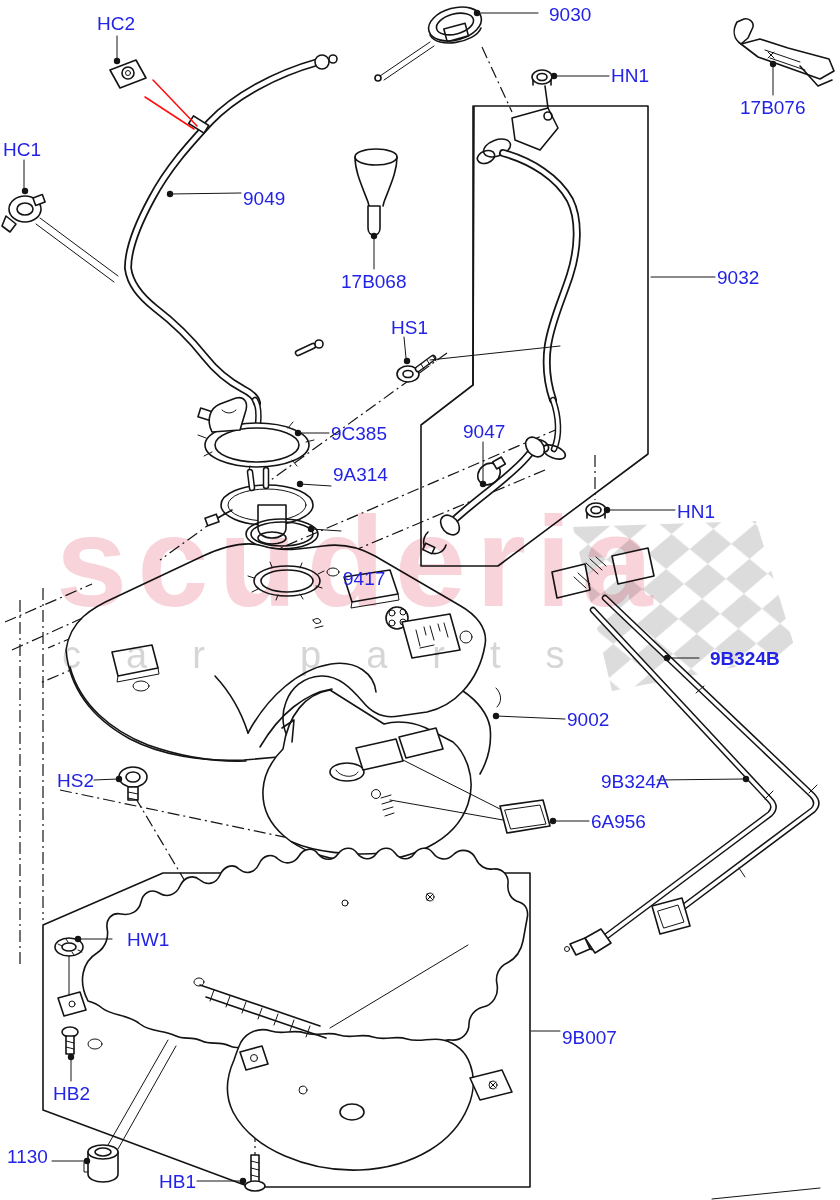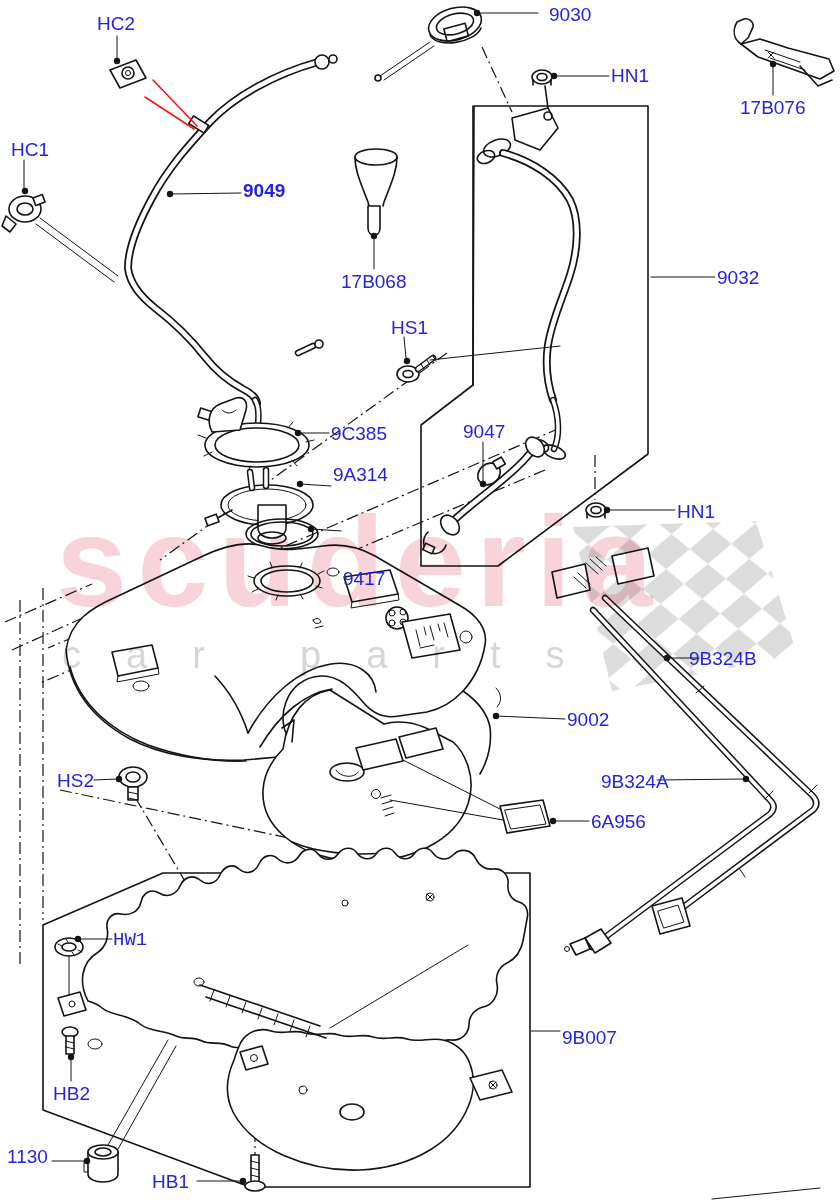--- a/index.html
+++ b/index.html
@@ -21,30 +21,30 @@
   .tube{fill:none;stroke:var(--line,#141414);stroke-width:8;stroke-linecap:round;}
   .tubeS{fill:none;stroke:var(--line,#141414);stroke-width:6.5;stroke-linecap:round;}
   .core{fill:none;stroke:#fff;stroke-width:4.5;stroke-linecap:round;}
   .coreS{fill:none;stroke:#fff;stroke-width:3.5;stroke-linecap:round;}
   .dot{fill:var(--line,#141414);stroke:none;}
   .red{fill:none;stroke:var(--arrow-red,#ff1111);stroke-width:1.6;stroke-linecap:round;}
   
   .co{position:absolute;font-size:19px;color:var(--callout,#2323e6);white-space:nowrap;}
   .co-hc2{left:97px;top:13px;}     .co-9030{left:540px;top:4px;margin-left:9px;}
   .co-hn1t{left:611px;top:65px;}   .co-17b076{left:740px;top:97px;}
-  .co-hc1{left:3px;top:139px;margin-left:8px;}     .co-9049{left:243px;top:180px;font-weight:bold;}
+  .co-hc1{left:3px;top:139px;}     .co-9049{left:243px;top:188px;}
   .co-17b068{left:341px;top:271px;}.co-9032{left:717px;top:267px;}
   .co-hs1{left:391px;top:317px;}   .co-9c385{left:331px;top:423px;}
   .co-9047{left:463px;top:421px;}  .co-9a314{left:333px;top:464px;}
   .co-9417{left:343px;top:522px;margin-top:46px;}  .co-hn1m{left:677px;top:501px;}
-  .co-9b324b{left:689px;top:648px;}.co-9002{left:567px;top:709px;}
+  .co-9b324b{left:710px;top:648px;font-weight:bold;}.co-9002{left:567px;top:709px;}
   .co-hs2{left:57px;top:770px;}    .co-9b324a{left:601px;top:771px;}
-  .co-6a956{left:591px;top:811px;} .co-hw1{left:113px;top:929px;font-family:Liberation Mono, monospace;}
+  .co-6a956{left:591px;top:811px;} .co-hw1{left:127px;top:929px;}
   .co-9b007{left:562px;top:1021px;margin-top:6px;}.co-hb2{left:53px;top:1083px;}
-  .co-1660{left:7px;top:1146px;}   .co-hb1{left:152px;top:1171px;}
+  .co-1660{left:7px;top:1146px;}   .co-hb1{left:159px;top:1171px;}
 </style>
 </head>
 <body>
 
 <div id="stage">
 
   <div class="wm-brand">scuderia</div>
   <div class="wm-tag w1">car</div>
   <div class="wm-tag w2">parts</div>
 

